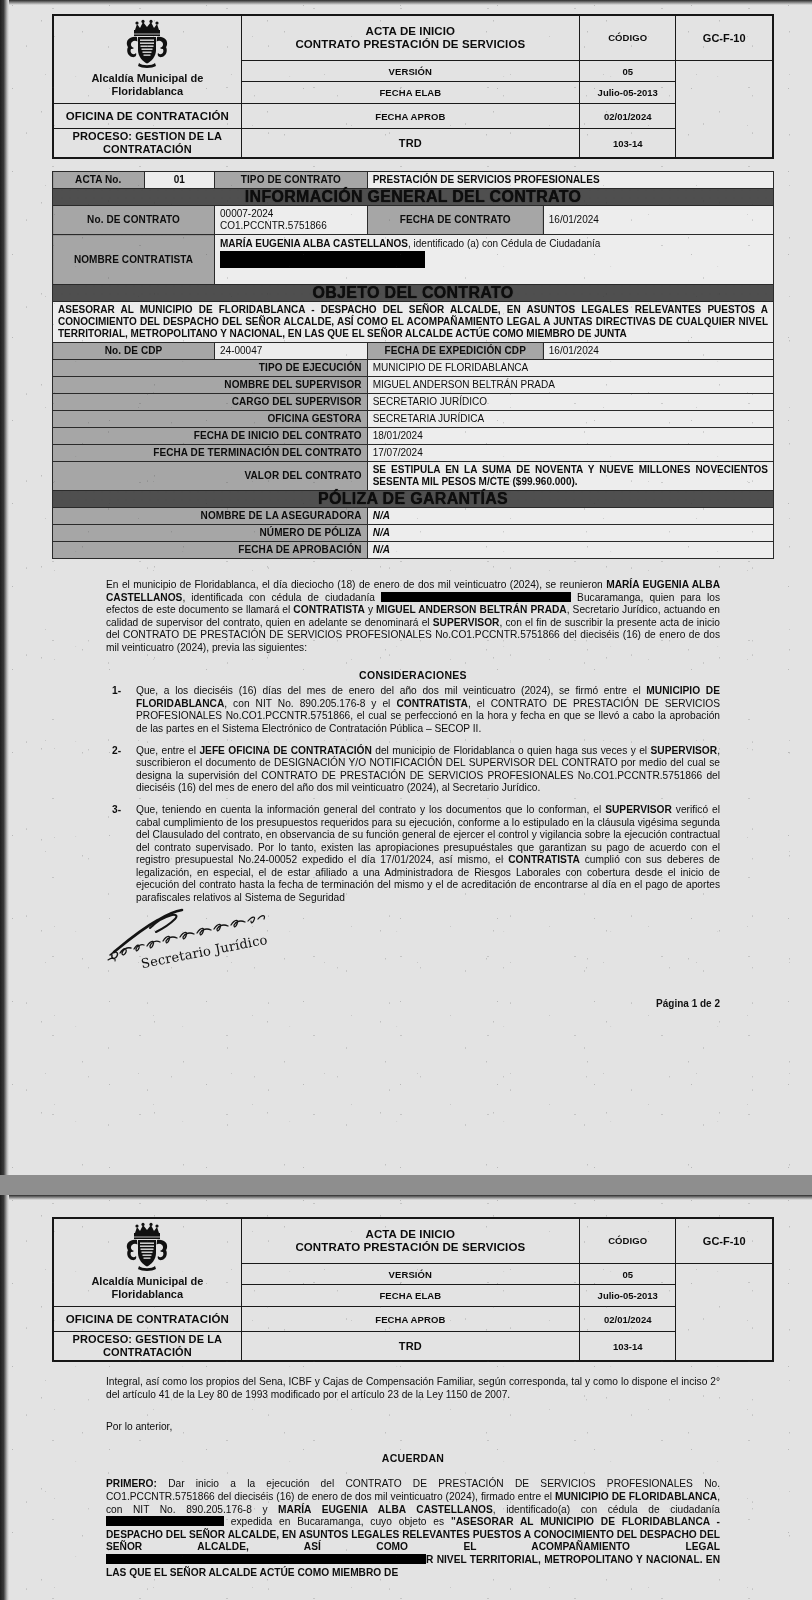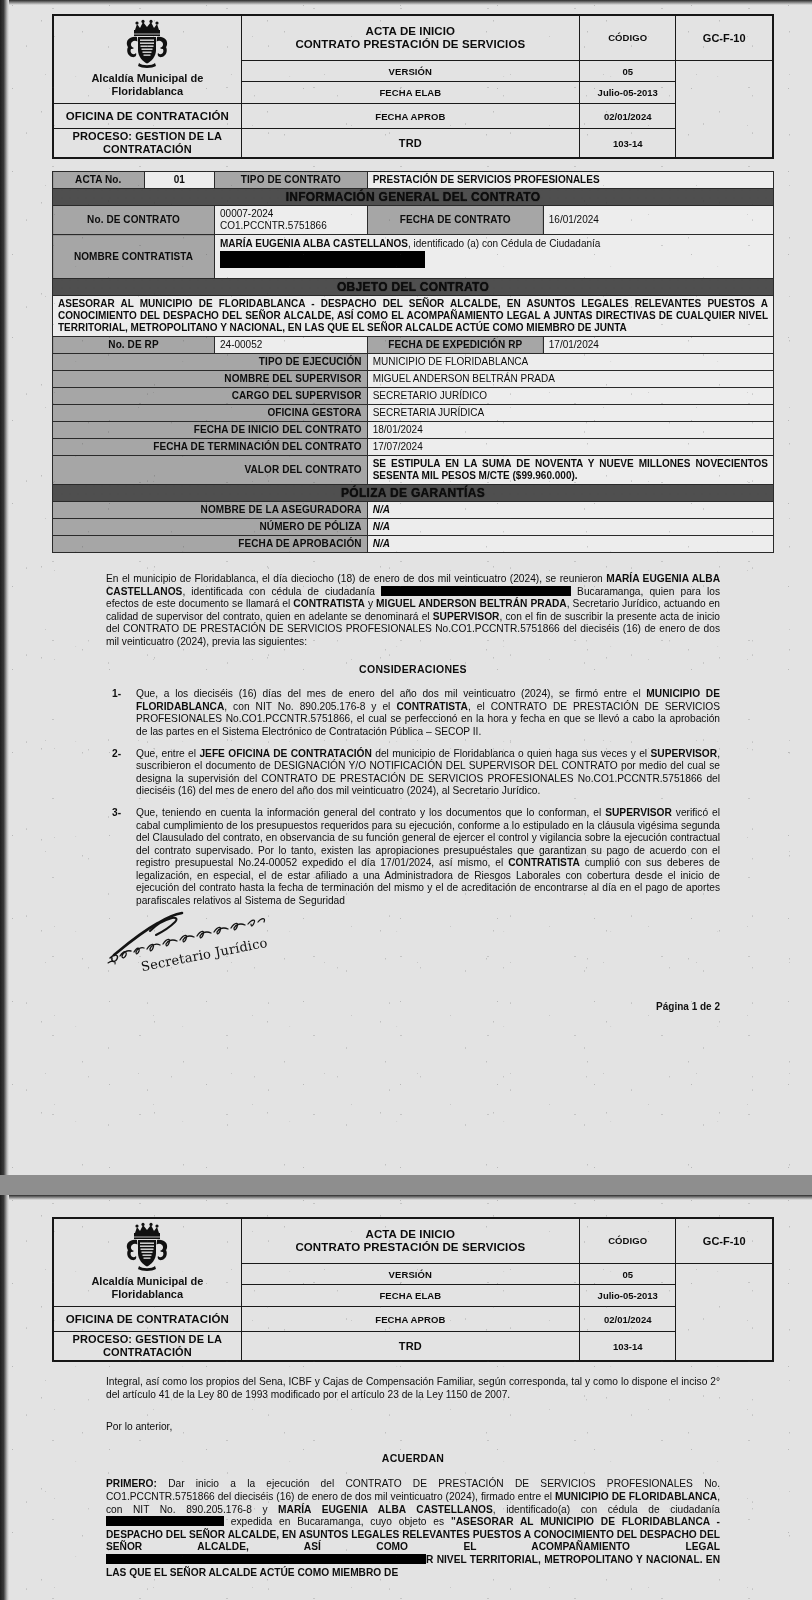--- a/index.html
+++ b/index.html
@@ -103,21 +103,21 @@
     background-color:#c9c9c9;
     background-image:
       repeating-linear-gradient(0deg, rgba(120,120,120,.55) 0 1px, rgba(255,255,255,0) 1px 2px),
       repeating-linear-gradient(90deg, rgba(120,120,120,.45) 0 1px, rgba(255,255,255,0) 1px 2px);
     letter-spacing:.1px;
   }
   .lbl-c{text-align:center;}
   .val{background:#ededed;font-size:10px;}
   .val-b{font-weight:bold;}
   .sectionbar{
-    font-weight:bold;text-align:center;letter-spacing:.3px;font-size:12px;
+    font-weight:bold;text-align:center;letter-spacing:.3px;font-size:16px;
     color:#f2f2f2;
     background-color:#4a4a4a;
     background-image:
       repeating-linear-gradient(0deg, rgba(20,20,20,.55) 0 1px, rgba(220,220,220,.25) 1px 2px),
       repeating-linear-gradient(90deg, rgba(20,20,20,.35) 0 1px, rgba(220,220,220,.15) 1px 2px);
     text-shadow:0 0 1px rgba(0,0,0,.9);
   }
   .objeto{
     font-weight:bold;text-align:justify;font-size:10px;line-height:12.5px;
     background:#ededed;padding:2px 5px;
@@ -126,21 +126,21 @@
   .italic{font-style:italic;font-weight:bold;}
 
   
   .prose{
     width:614px;margin:0 auto;
     font-size:10.2px;line-height:12.6px;text-align:justify;color:#0d0d0d;
   }
   .prose p{margin:0 0 9px 0;}
   .p-first{margin-top:20px !important;}
   .b{font-weight:bold;}
-  .center-head{text-align:center;font-weight:bold;font-size:10.5px;letter-spacing:.3px;margin:14px 0 13px 0;}
+  .center-head{text-align:center;font-weight:bold;font-size:10.5px;letter-spacing:.3px;margin:14px 0 4px 0;}
   .numlist{margin:0;padding:0;list-style:none;}
   .numlist li{
     display:flex;margin-bottom:9px;
   }
   .numlist .num{
     flex:0 0 30px;font-weight:bold;font-size:10.2px;padding-left:6px;box-sizing:border-box;
   }
   .numlist .txt{flex:1;text-align:justify;font-size:10.2px;line-height:12.6px;}
 
   .inline-redact{
@@ -273,39 +273,39 @@
           <td class="val">
             <div>00007-2024</div>
             <div>CO1.PCCNTR.5751866</div>
           </td>
           <td class="lbl lbl-c">FECHA DE CONTRATO</td>
           <td class="val">16/01/2024</td>
         </tr>
 
         <tr>
           <td class="lbl" colspan="2" style="text-align:center">NOMBRE CONTRATISTA</td>
-          <td class="val" colspan="3" style="padding-top:3px;padding-bottom:10px">
+          <td class="val" colspan="3" style="padding-top:3px;padding-bottom:16px">
             <span class="b">MARÍA EUGENIA ALBA CASTELLANOS</span><span>, identificado (a) con Cédula de Ciudadanía</span>
             <span class="redact-blk"></span>
           </td>
         </tr>
 
         <tr>
           <td class="sectionbar" colspan="5">OBJETO DEL CONTRATO</td>
         </tr>
 
         <tr>
           <td class="objeto" colspan="5">ASESORAR AL MUNICIPIO DE FLORIDABLANCA - DESPACHO DEL SEÑOR ALCALDE, EN ASUNTOS LEGALES RELEVANTES PUESTOS A CONOCIMIENTO DEL DESPACHO DEL SEÑOR ALCALDE, ASÍ COMO EL ACOMPAÑAMIENTO LEGAL A JUNTAS DIRECTIVAS DE CUALQUIER NIVEL TERRITORIAL, METROPOLITANO Y NACIONAL, EN LAS QUE EL SEÑOR ALCALDE ACTÚE COMO MIEMBRO DE JUNTA</td>
         </tr>
 
         <tr>
-          <td class="lbl lbl-c" colspan="2">No. DE RP</td>
-          <td class="val">24-00052</td>
-          <td class="lbl lbl-c">FECHA DE EXPEDICIÓN RP</td>
-          <td class="val">17/01/2024</td>
+          <td class="lbl lbl-c" colspan="2">No. DE CDP</td>
+          <td class="val">24-00047</td>
+          <td class="lbl lbl-c">FECHA DE EXPEDICIÓN CDP</td>
+          <td class="val">16/01/2024</td>
         </tr>
 
         <tr>
           <td class="lbl" colspan="3">TIPO DE EJECUCIÓN</td>
           <td class="val" colspan="2">MUNICIPIO DE FLORIDABLANCA</td>
         </tr>
         <tr>
           <td class="lbl" colspan="3">NOMBRE DEL SUPERVISOR</td>
           <td class="val" colspan="2">MIGUEL ANDERSON BELTRÁN PRADA</td>
         </tr>

